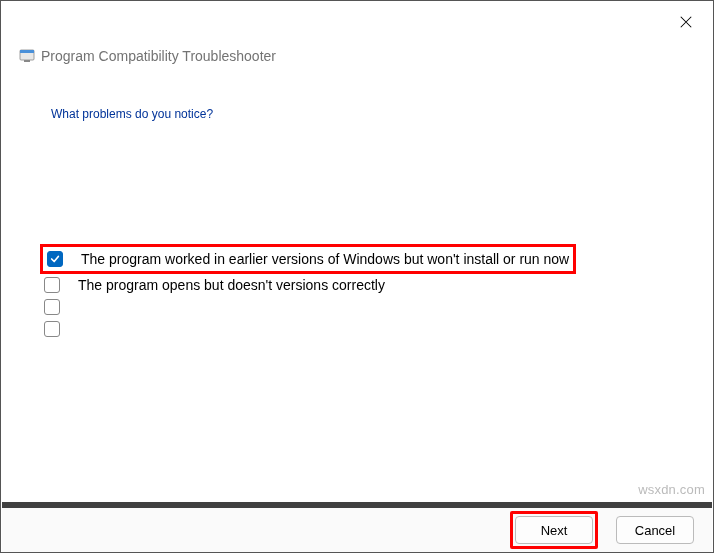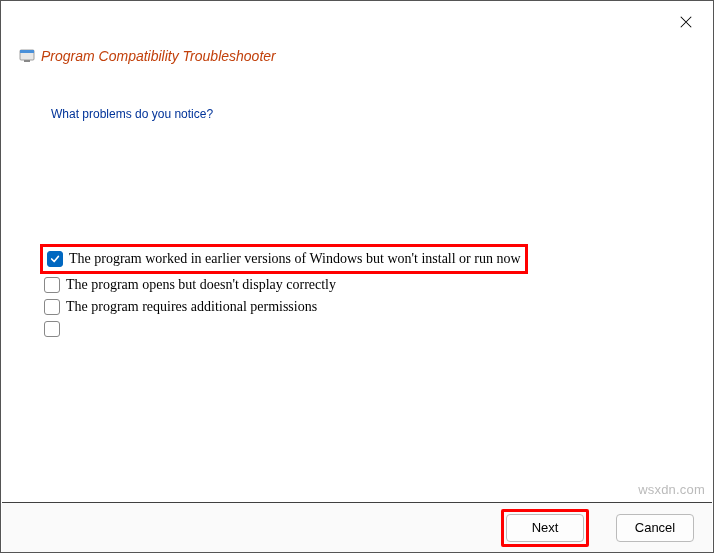--- a/index.html
+++ b/index.html
@@ -40,43 +40,41 @@
       align-items: center;
       gap: 6px;
     }
     .header-icon {
       width: 16px;
       height: 16px;
       flex-shrink: 0;
     }
     .header-title {
       font-size: 14px;
-      color: #c2410c;
-      font-style: italic;
+      color: #737373;
     }
     .question {
       position: absolute;
       top: 106px;
       left: 50px;
       font-size: 12px;
       color: #003399;
       font-weight: 400;
     }
     .options {
       position: absolute;
       top: 243px;
       left: 39px;
     }
     .option-row {
       display: flex;
       align-items: flex-start;
-      gap: 6px;
+      gap: 18px;
       padding: 2px 4px;
       margin-bottom: 2px;
-      font-family: Liberation Serif, serif;
     }
     .highlight-red {
       border: 3px solid #ff0000;
       padding: 4px 4px;
       margin-bottom: 1px;
     }
     .chk {
       width: 16px;
       height: 16px;
       border: 1px solid #888;
@@ -102,27 +100,27 @@
     .option-label {
       font-size: 14px;
       color: #000;
     }
     .footer {
       position: absolute;
       bottom: 0;
       left: 1px;
       right: 1px;
       height: 50px;
-      border-top: 1px solid #404040;
+      border-top: 6px solid #404040;
       background: #fafafa;
       display: flex;
       justify-content: flex-end;
       align-items: center;
       padding-right: 18px;
-      gap: 27px;
+      gap: 18px;
     }
     .btn {
       min-width: 78px;
       height: 28px;
       border: 1px solid #bbb;
       border-radius: 4px;
       background: #fdfdfd;
       font-size: 13px;
       color: #000;
       cursor: pointer;
@@ -179,28 +177,27 @@
             <path d="M2 6 L5 9 L10 3" stroke="#fff" stroke-width="2" fill="none" stroke-linecap="round" stroke-linejoin="round"></path>
           </svg>
       </span>
       <span class="option-label">The program worked in earlier versions of Windows but won't install or run now</span>
     </div>
 
     <div class="option-row">
       <span class="chk">
         
       </span>
-      <span class="option-label">The program opens but doesn't display correctly</span>
+      <span class="option-label">The program opens but doesn't versions correctly</span>
     </div>
 
     <div class="option-row">
       <span class="chk">
         
       </span>
-      <span class="option-label">The program requires additional permissions</span>
     </div>
 
     <div class="option-row">
       <span class="chk">
         
       </span>
     </div>
 
   </div>
 

